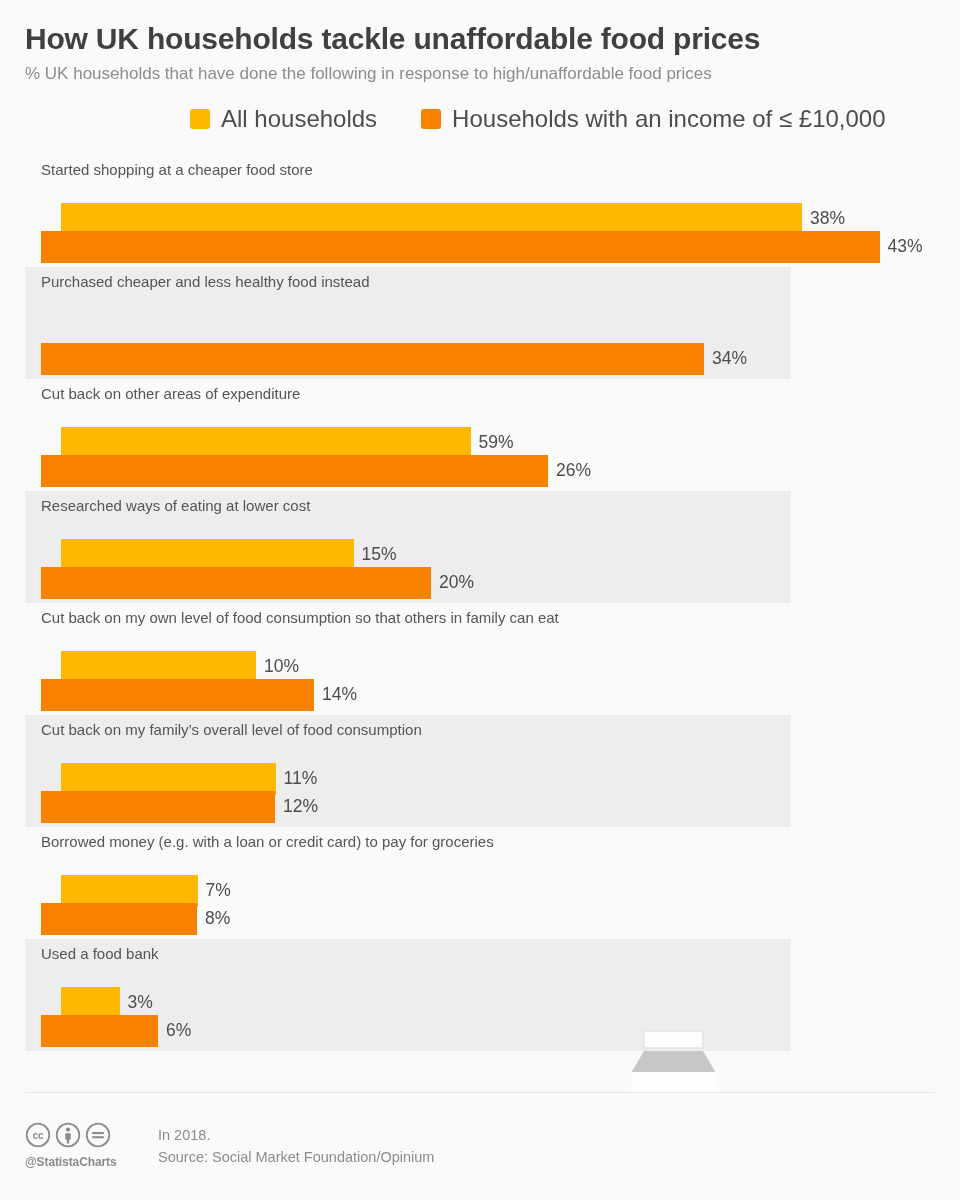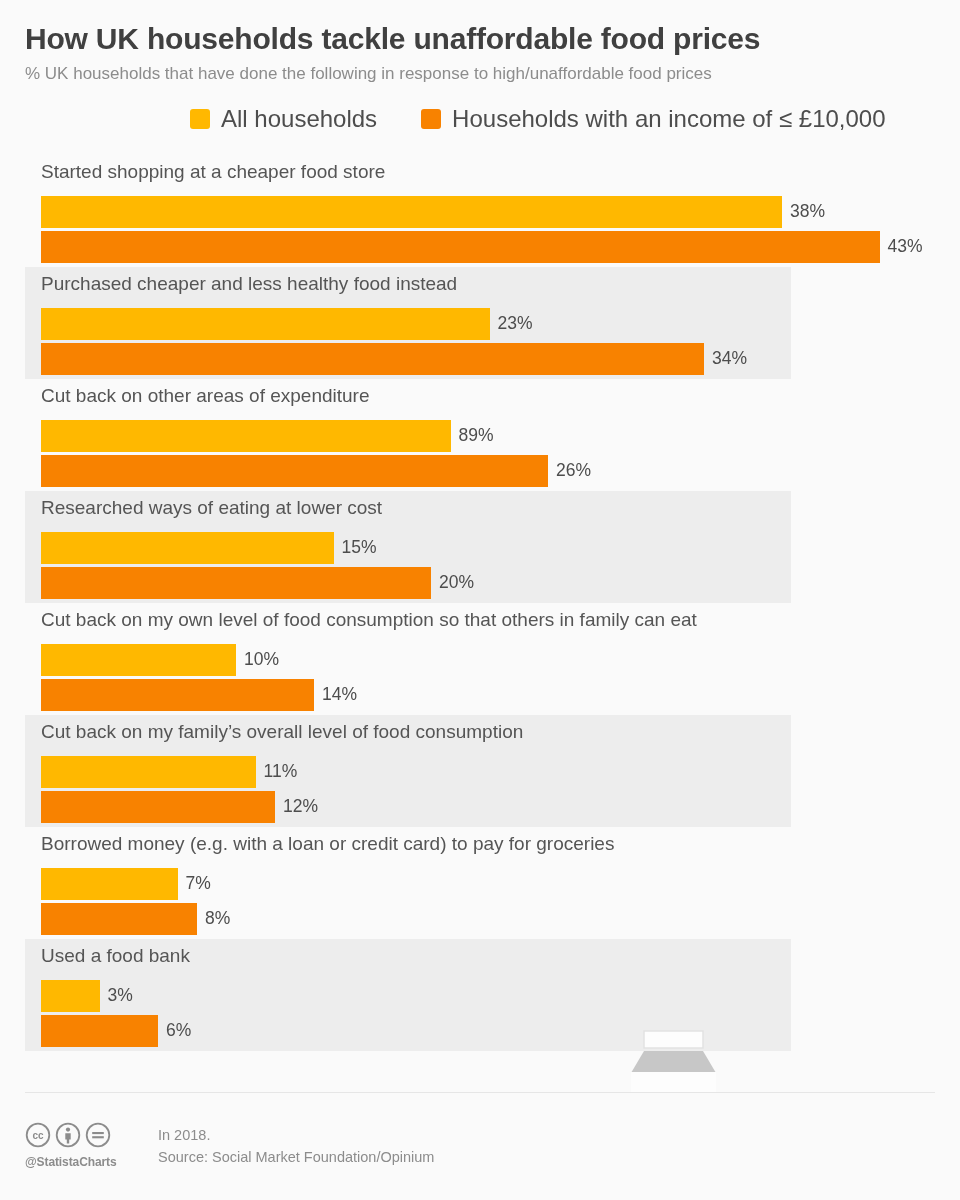--- a/index.html
+++ b/index.html
@@ -81,33 +81,33 @@
     margin: 0 25px;
   }
   .row.plain {
     background: transparent;
     margin: 0 25px;
   }
   .row-label {
     position: absolute;
     left: 16px;
     top: 5px;
-    font-size: 19px;
+    font-size: 15px;
     color: #555555;
     white-space: nowrap;
     line-height: 1.3;
   }
   .bar-line {
     position: absolute;
     left: 16px;
     height: 32px;
     display: flex;
     align-items: center;
   }
-  .bar-line.first { top: 41px; }
+  .bar-line.first { top: 48px; margin-left: 20px; }
   .bar-line.second { top: 76px; }
   .bar {
     height: 32px;
     flex: none;
   }
   .bar.s0 { background: #ffb800; }
   .bar.s1 { background: #f88200; }
   .bar-value {
     font-size: 17.5px;
     color: #4d4d4d;
@@ -224,34 +224,30 @@
           <div class="bar s0" style="width: 741px;"></div>
           <span class="bar-value">38%</span>
         </div>
         <div class="bar-line second">
           <div class="bar s1" style="width: 838.5px;"></div>
           <span class="bar-value">43%</span>
         </div>
       </div>
       <div class="row band">
         <div class="row-label">Purchased cheaper and less healthy food instead</div>
-        <div class="bar-line first">
-          <div class="bar s0" style="width: 448.5px;"></div>
-          <span class="bar-value">23%</span>
-        </div>
         <div class="bar-line second">
           <div class="bar s1" style="width: 663px;"></div>
           <span class="bar-value">34%</span>
         </div>
       </div>
       <div class="row plain">
         <div class="row-label">Cut back on other areas of expenditure</div>
         <div class="bar-line first">
           <div class="bar s0" style="width: 409.5px;"></div>
-          <span class="bar-value">89%</span>
+          <span class="bar-value">59%</span>
         </div>
         <div class="bar-line second">
           <div class="bar s1" style="width: 507px;"></div>
           <span class="bar-value">26%</span>
         </div>
       </div>
       <div class="row band">
         <div class="row-label">Researched ways of eating at lower cost</div>
         <div class="bar-line first">
           <div class="bar s0" style="width: 292.5px;"></div>

